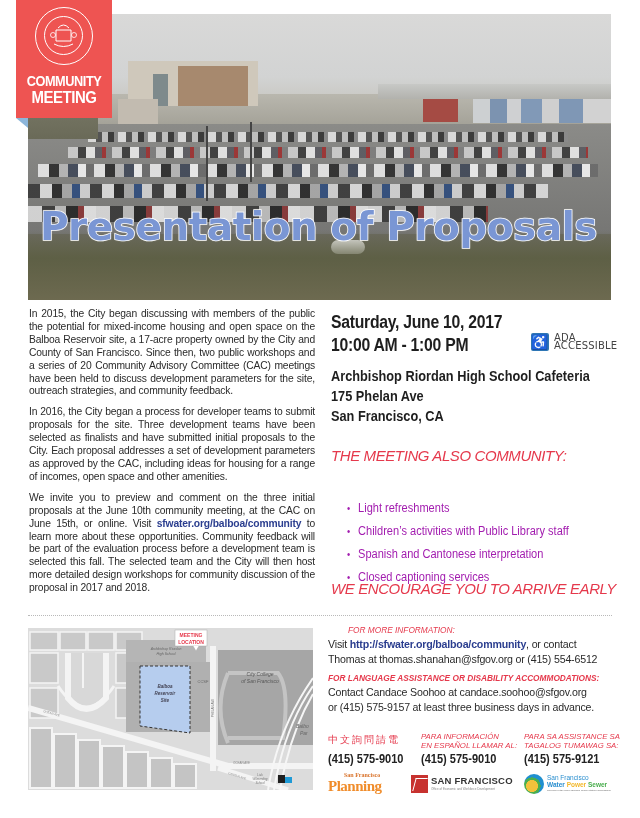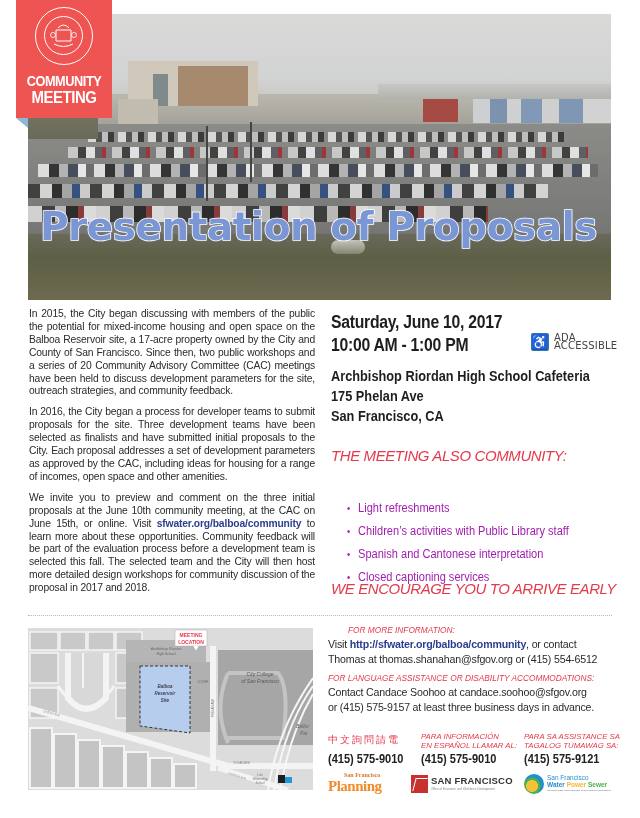--- a/index.html
+++ b/index.html
@@ -133,21 +133,21 @@
     font-family: "Liberation Sans", sans-serif; font-style: italic; font-size: 8.3px;
     color: #e5394c; letter-spacing: 0; white-space: nowrap;
   }
   .contact-text {
     font-family: "Liberation Sans", sans-serif; font-size: 11.2px; line-height: 14.5px;
     color: #2a2a2a; white-space: nowrap; letter-spacing: -0.2px;
     transform: scaleX(0.95); transform-origin: left;
   }
   #more-info-head { left: 328px; top: 625px; margin-left: 20px; }
   #more-info-text { left: 328px; top: 637px; }
-  #lang-head { left: 328px; top: 673px; }
+  #lang-head { left: 328px; top: 673px; font-weight: bold; }
   #lang-text { left: 328px; top: 685px; }
 
   .lang-col { position: absolute; top: 733px; }
   .lang-col .lang-label {
     font-family: "Liberation Sans", sans-serif; font-style: italic; font-size: 7.8px;
     line-height: 8.5px; color: #e5394c; white-space: nowrap; height: 17px;
   }
   .lang-col .lang-label.zh {
     font-family: "DejaVu Serif", serif; font-style: normal; font-size: 10px;
     letter-spacing: 2px; line-height: 14px;

